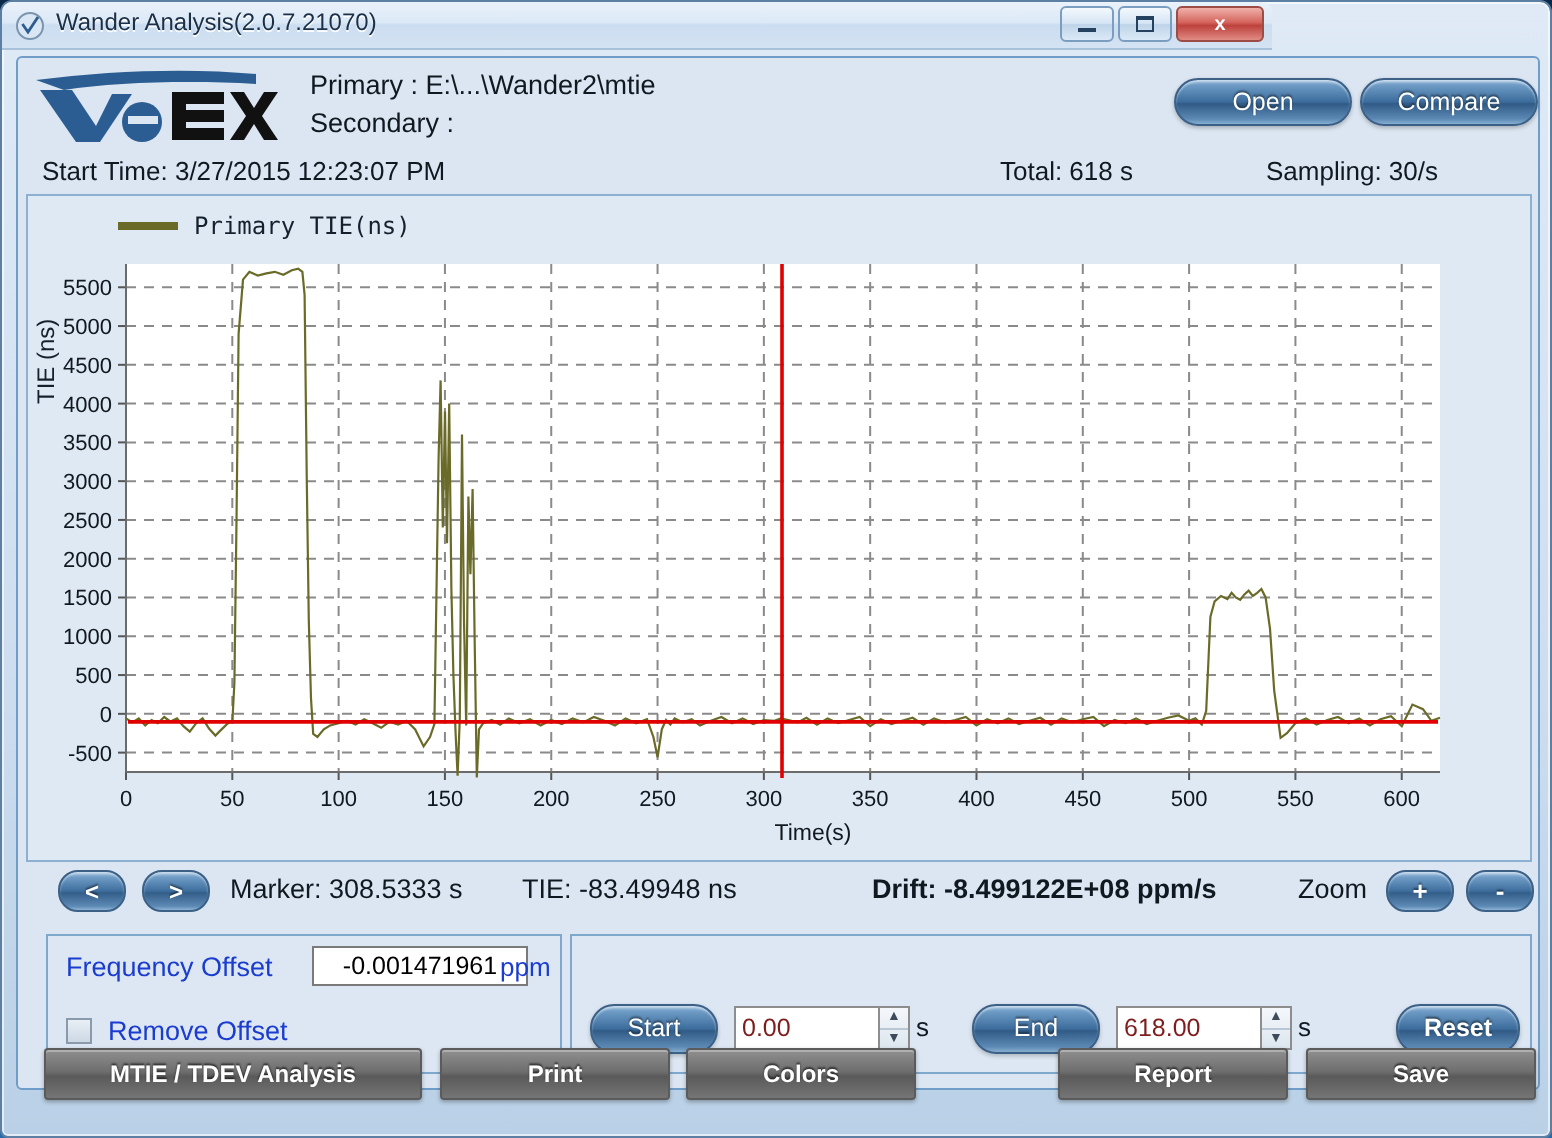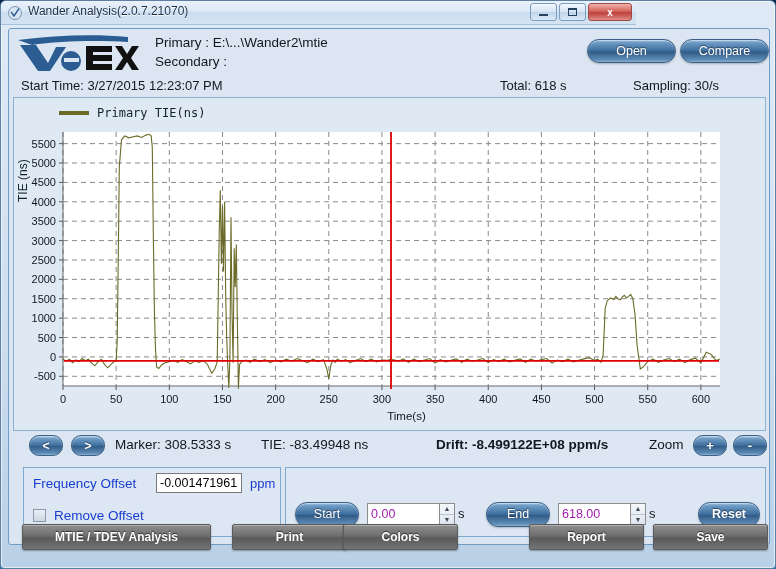--- a/index.html
+++ b/index.html
@@ -177,26 +177,27 @@
     width: 258px; height: 70px;
     border: 1px solid #7fa8cd;
     background: #dce7f3;
   }
   .freqlabel {
     position: absolute; left: 9px; top: 8px;
     font-size: 13.5px; color: #1a3ccf;
   }
   .freqinput {
     position: absolute; left: 132px; top: 5px;
-    width: 86px; height: 20px;
+    width: 108px; height: 20px;
     border: 1px solid #7a7a7a;
     background: #ffffff;
     font-family: "Liberation Sans", sans-serif;
     font-size: 12.5px; color: #000;
     padding: 0 3px;
+    text-align: center;
   }
   .ppmlabel {
     position: absolute; left: 226px; top: 8px;
     font-size: 13px; color: #1a3ccf;
   }
   .checkrow {
     position: absolute; left: 9px; top: 40px;
     display: flex; align-items: center; gap: 8px;
     cursor: pointer;
   }
@@ -234,21 +235,21 @@
   #reset-btn { left: 412px; width: 62px; font-weight: bold; }
   .spinwrap { position: absolute; top: 35px; height: 22px; display: flex; }
   #start-spin { left: 81px; }
   #end-spin   { left: 272px; }
   .spininput {
     width: 72px; height: 22px;
     border: 1px solid #8d8d8d;
     border-right: none;
     background: #fff;
     font-family: "Liberation Sans", sans-serif;
-    font-size: 12.5px; color: #a21caf;
+    font-size: 12.5px; color: #7f1d1d;
     padding: 0 3px;
   }
   .spinbtns {
     width: 16px; height: 22px;
     border: 1px solid #8d8d8d;
     background: linear-gradient(180deg,#f4f7fb,#dde6ef);
     display: flex; flex-direction: column;
   }
   .spinbtns div {
     flex: 1; display: flex; align-items: center; justify-content: center;
@@ -269,21 +270,21 @@
     border: 1px solid #5b5b5b;
     border-radius: 2px;
     background: linear-gradient(180deg,#8f8f8f 0%,#6e6e6e 45%,#5a5a5a 55%,#757575 100%);
     color: #ffffff; font-size: 12px; font-weight: bold;
     display: flex; align-items: center; justify-content: center;
     text-shadow: 0 -1px 1px rgba(0,0,0,0.6);
     box-shadow: inset 0 1px 0 rgba(255,255,255,0.3), 0 1px 2px rgba(0,0,0,0.3);
     cursor: pointer;
   }
   #mtie-btn   { left: 14px;  width: 189px; }
-  #print-btn  { left: 224px; width: 115px; }
+  #print-btn  { left: 212px; width: 115px; }
   #colors-btn { left: 335px; width: 115px; }
   #report-btn { left: 521px; width: 115px; }
   #save-btn   { left: 645px; width: 115px; }
 </style>
 </head>
 <body>
 
 <div class="window">
 
   <div class="titlebar">

